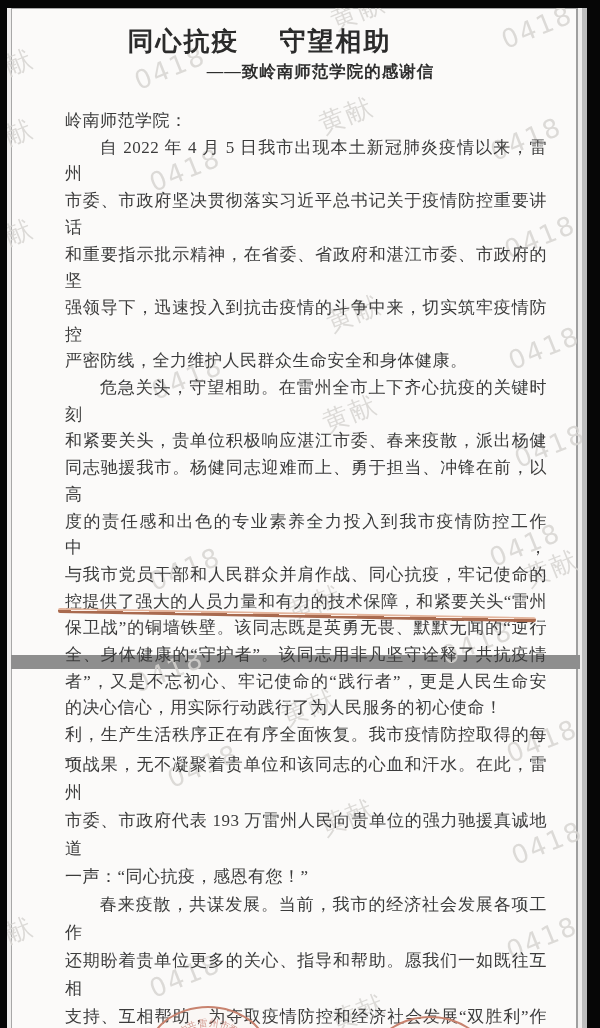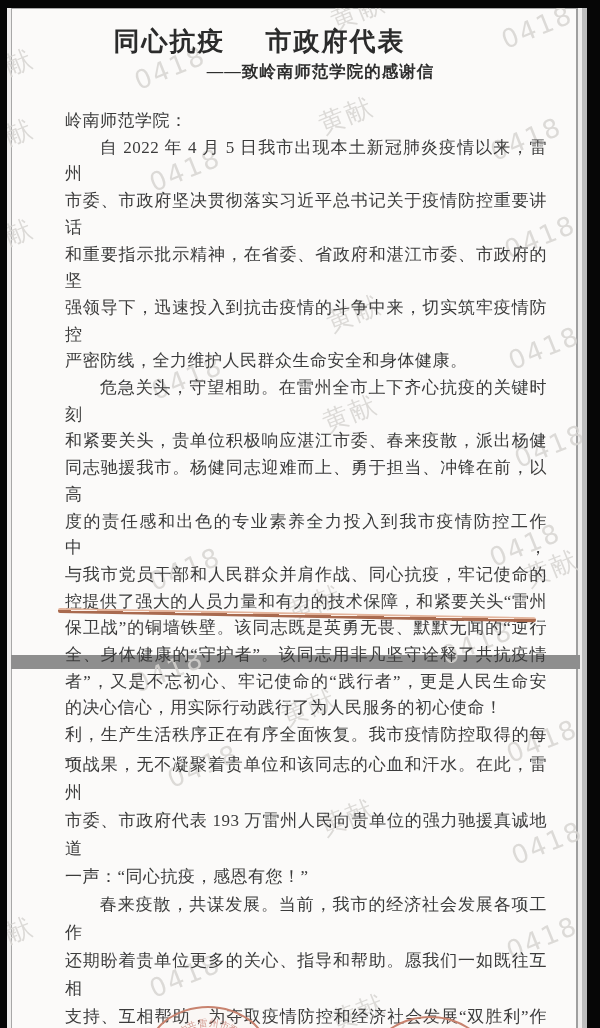--- a/index.html
+++ b/index.html
@@ -117,21 +117,21 @@
       <span class="wm" style="left: -22px; top: 918px; color: rgb(215, 213, 210);">黄献</span>
       <span class="wm" style="left: 505px; top: 923px; color: rgb(215, 213, 210);">0418</span>
       <span class="wm" style="left: 148px; top: 961px; color: rgb(215, 213, 210);">0418</span>
       <span class="wm" style="left: 330px; top: 995px; color: rgb(215, 213, 210);">黄献</span>
     </div>
 
   <div class="content">
 
     <div class="title-row">
       <span>同心抗疫</span>
-      <span>市政府代表</span>
+      <span>守望相助</span>
     </div>
 
     <div class="subtitle">——致岭南师范学院的感谢信</div>
 
     <div class="body-block body-1">
       <div class="line end">岭南师范学院：</div>
       <div class="line ind">自 2022 年 4 月 5 日我市出现本土新冠肺炎疫情以来，雷州</div>
       <div class="line">市委、市政府坚决贯彻落实习近平总书记关于疫情防控重要讲话</div>
       <div class="line">和重要指示批示精神，在省委、省政府和湛江市委、市政府的坚</div>
       <div class="line">强领导下，迅速投入到抗击疫情的斗争中来，切实筑牢疫情防控</div>

